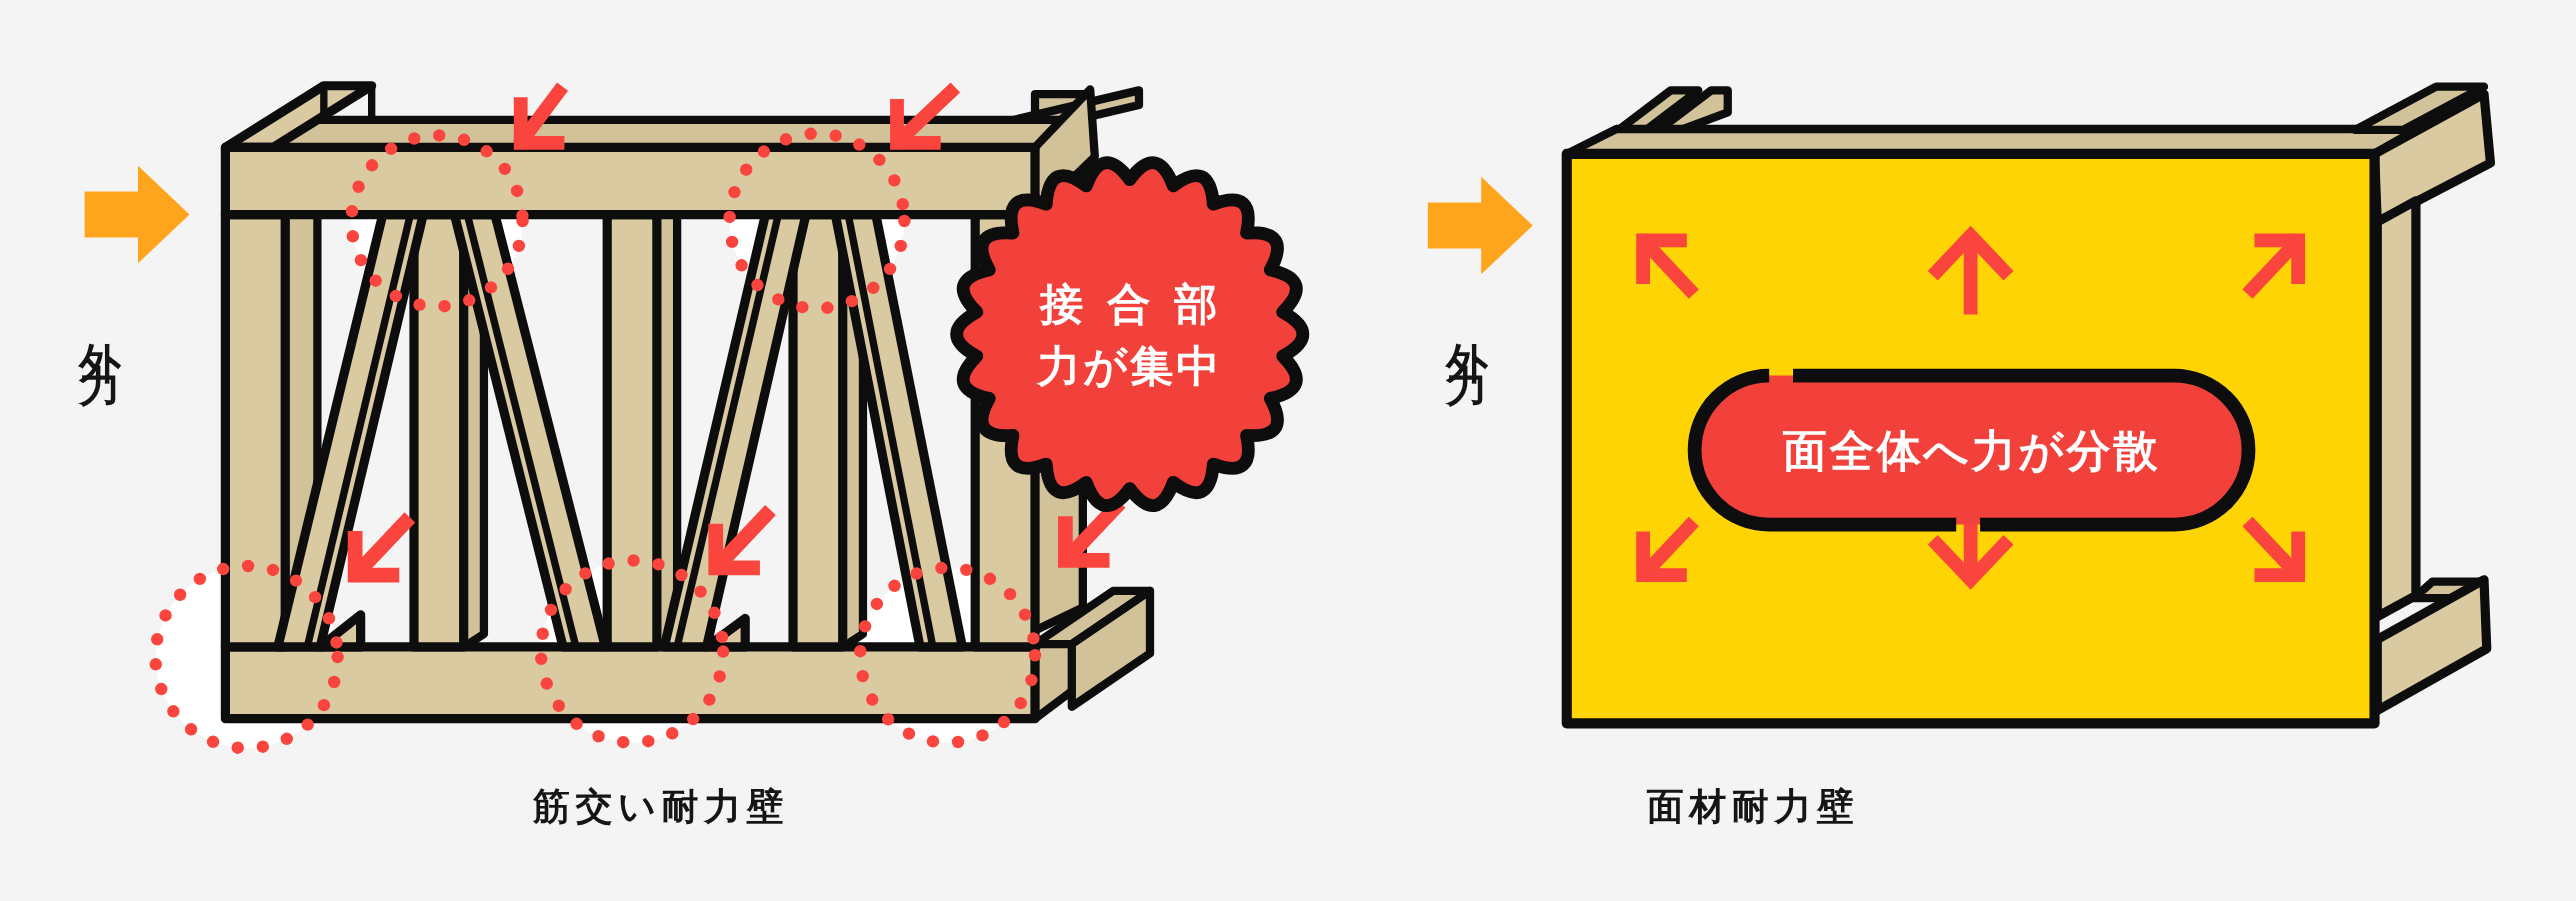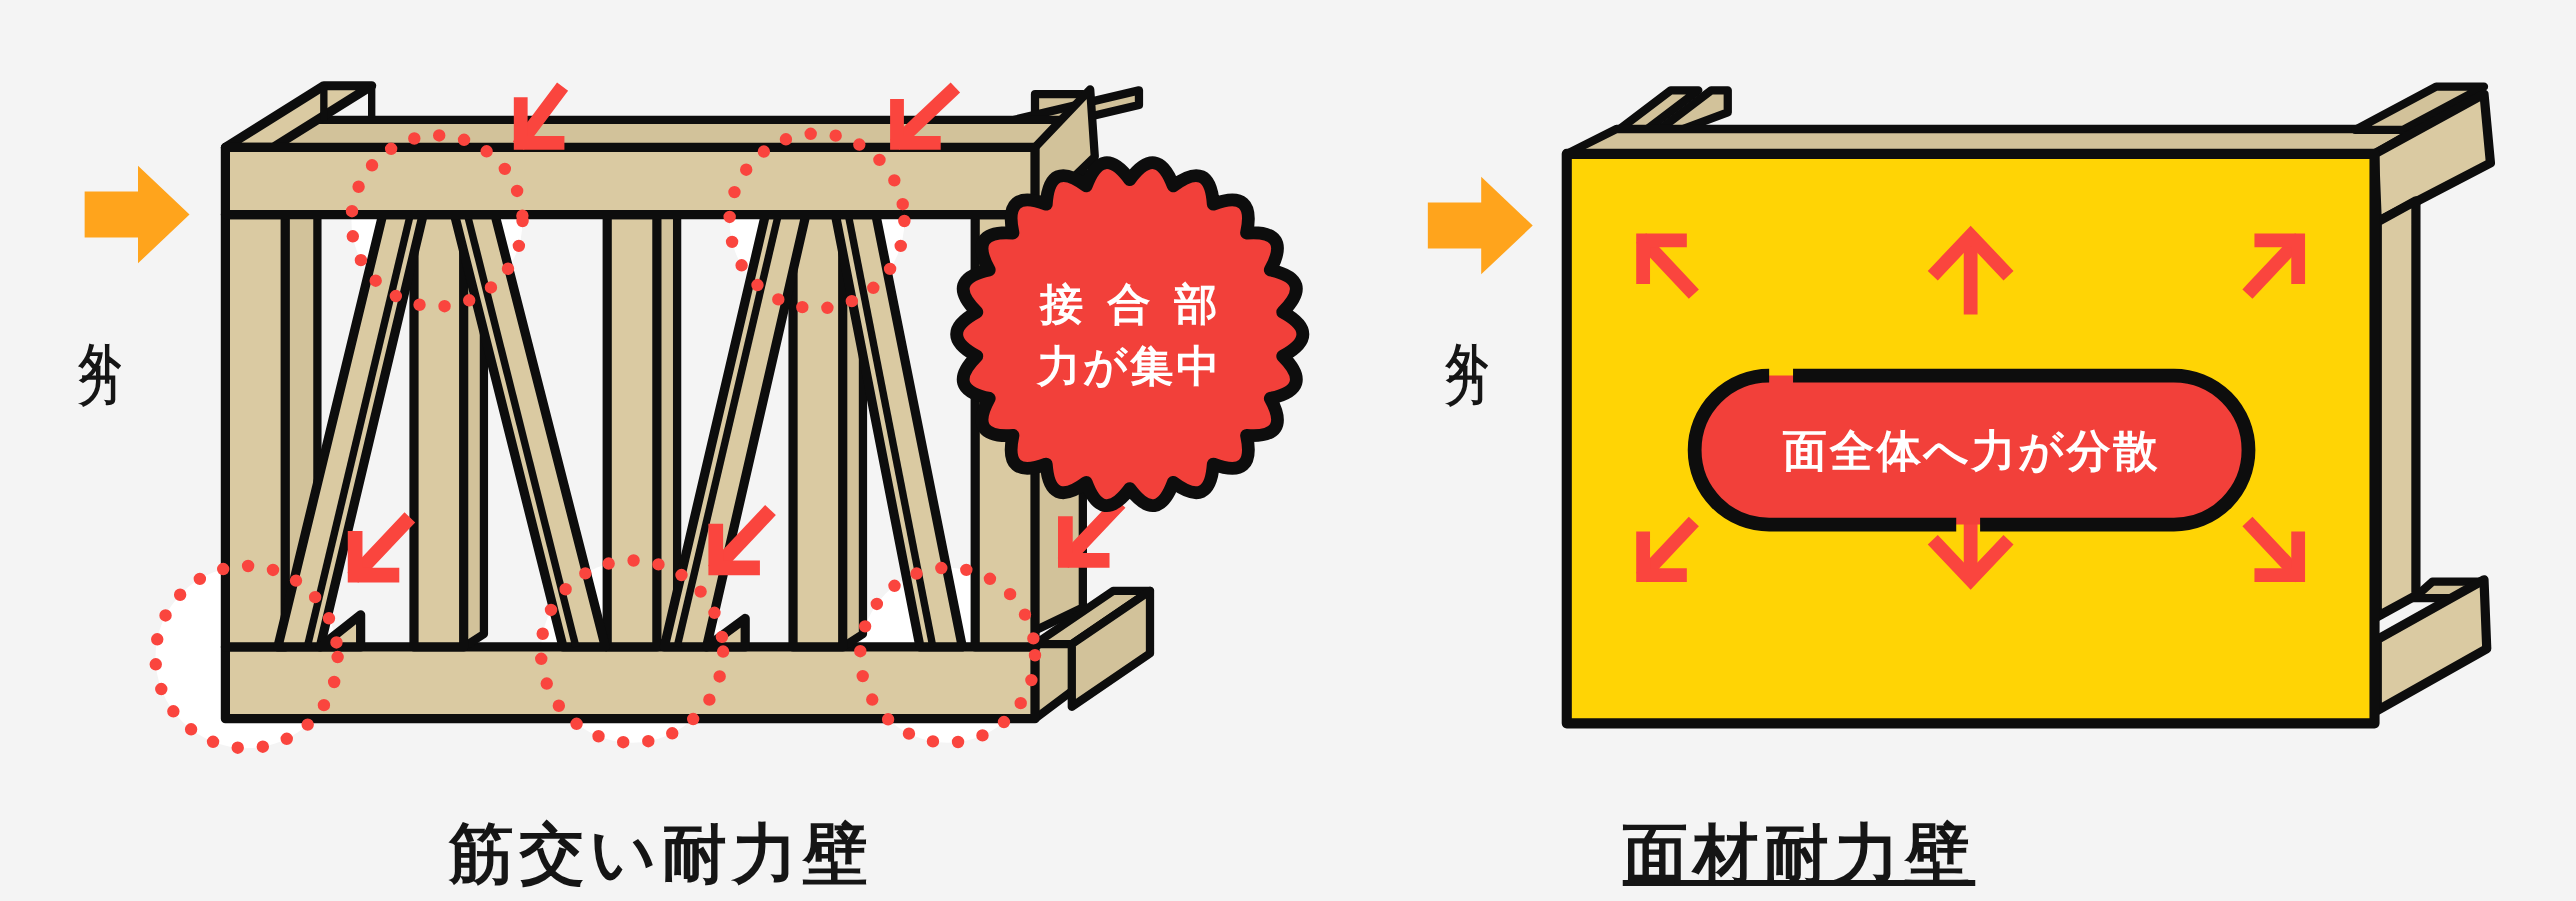--- a/index.html
+++ b/index.html
@@ -26,21 +26,21 @@
   .yellowpanel{fill:var(--yellow);stroke:var(--outline);stroke-width:11;stroke-linejoin:round;}
 
   
   .vlabel{
     position:absolute;writing-mode:vertical-rl;text-orientation:upright;
     color:var(--text);font-size:42px;font-weight:bold;letter-spacing:22px;line-height:1;
     white-space:nowrap;
   }
   .caption{
     position:absolute;transform:translateX(-50%);
-    color:var(--text);font-size:65px;font-weight:bold;letter-spacing:5.5px;white-space:nowrap;margin-top:28px;
+    color:var(--text);font-size:37px;font-weight:bold;letter-spacing:5.5px;white-space:nowrap;
   }
 </style>
 </head>
 <body>
 
 <div class="stage">
 
   <svg width="2576" height="902" viewBox="0 0 2800 980">
 
     <g>
@@ -180,15 +180,15 @@
       <text class="paneltxt" x="2143" y="506" font-size="48" letter-spacing="3">面全体へ力が分散</text>
 
       <polygon class="orangearrow" points="1552,220 1610,220 1610,192 1666,245 1610,298 1610,270 1552,270"></polygon>
     </g>
   </svg>
 
   <div class="vlabel" style="left:79px;top:309px;">外力</div>
   <div class="vlabel" style="left:1446px;top:309px;">外力</div>
 
   <div class="caption" style="left:661px;top:782px;">筋交い耐力壁</div>
-  <div class="caption" style="left:1799px;top:782px;text-decoration:underline;">面材耐力壁</div>
+  <div class="caption" style="left:1753px;top:782px;">面材耐力壁</div>
 </div>
 
 
 </body></html>

